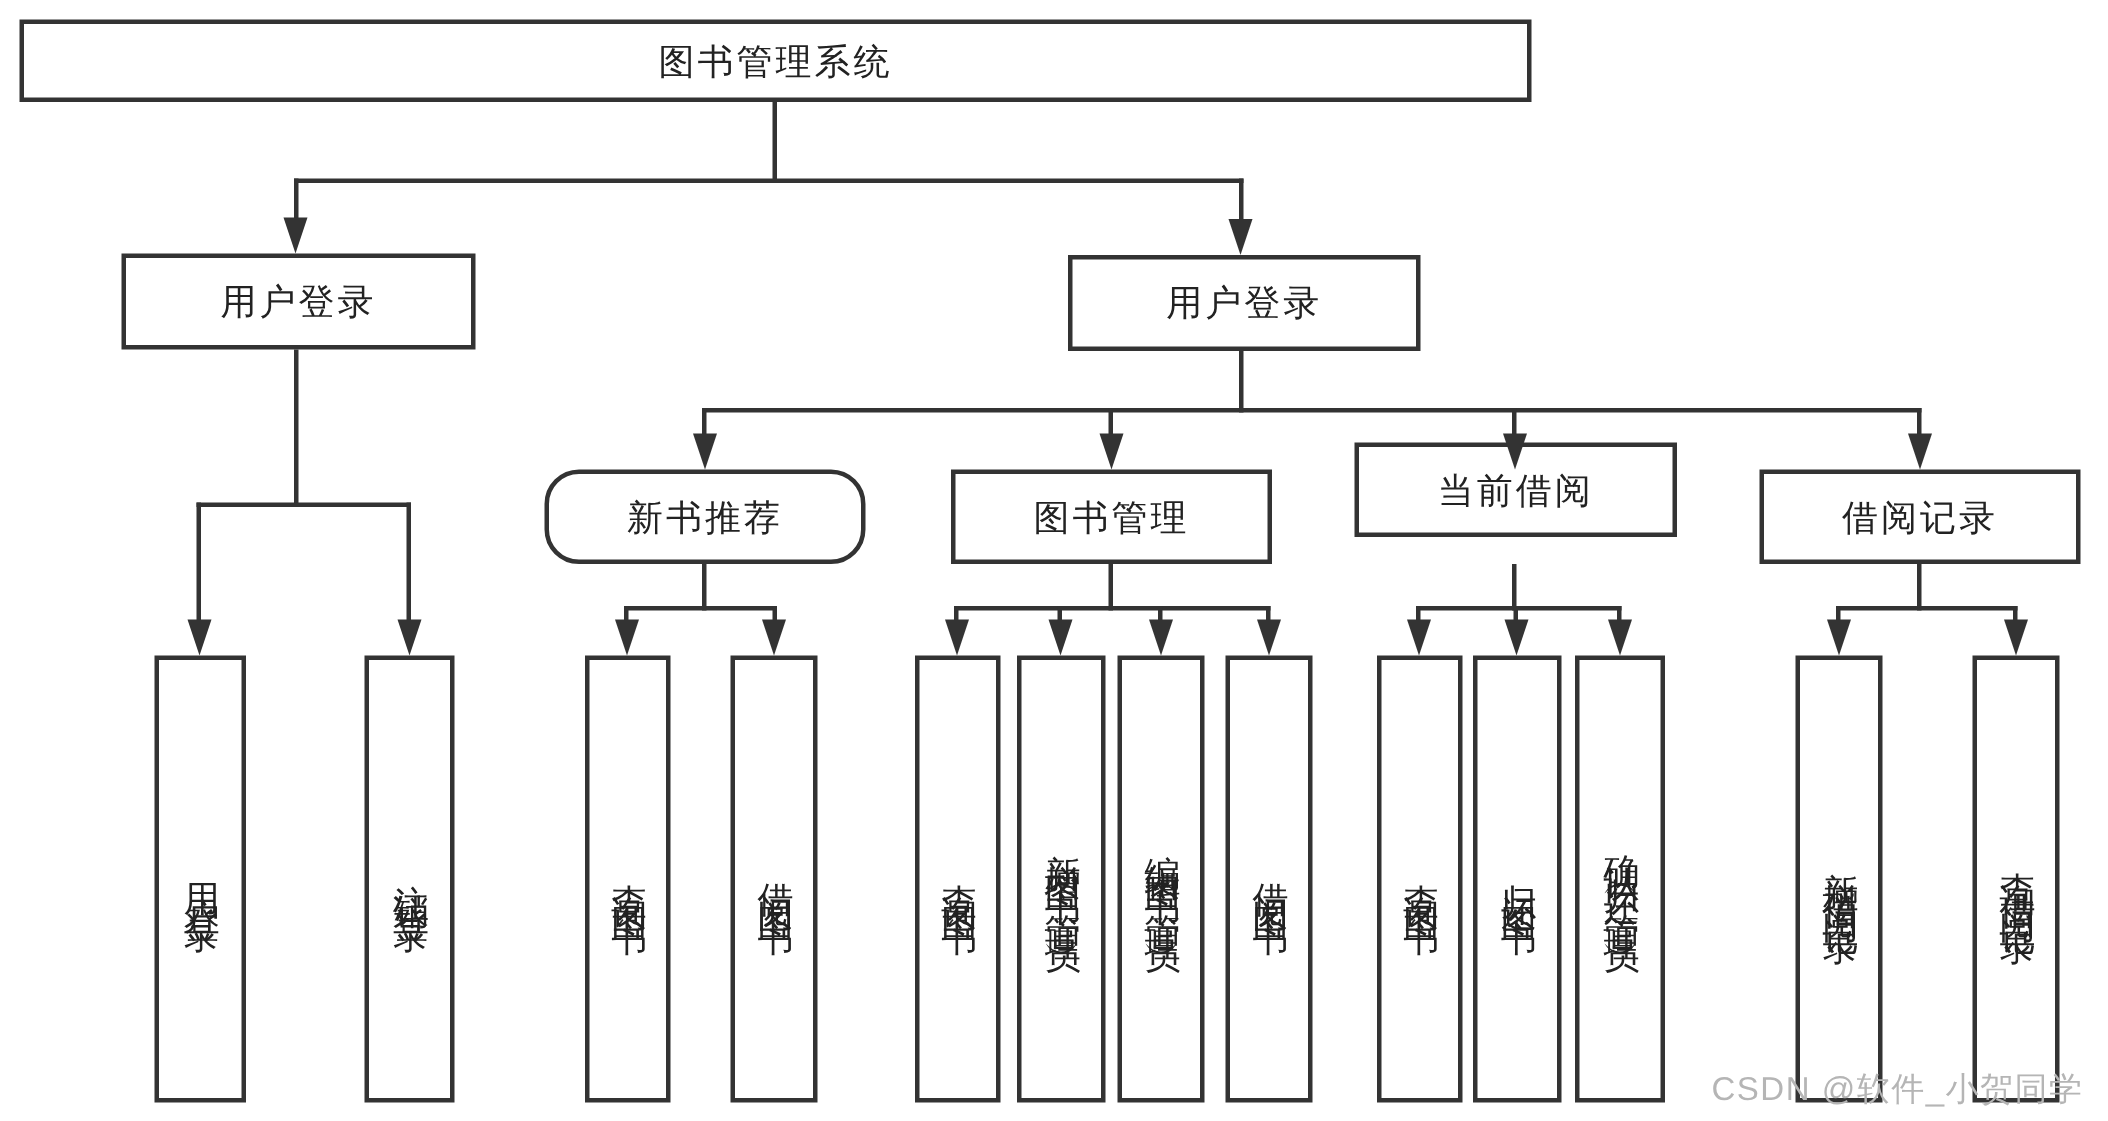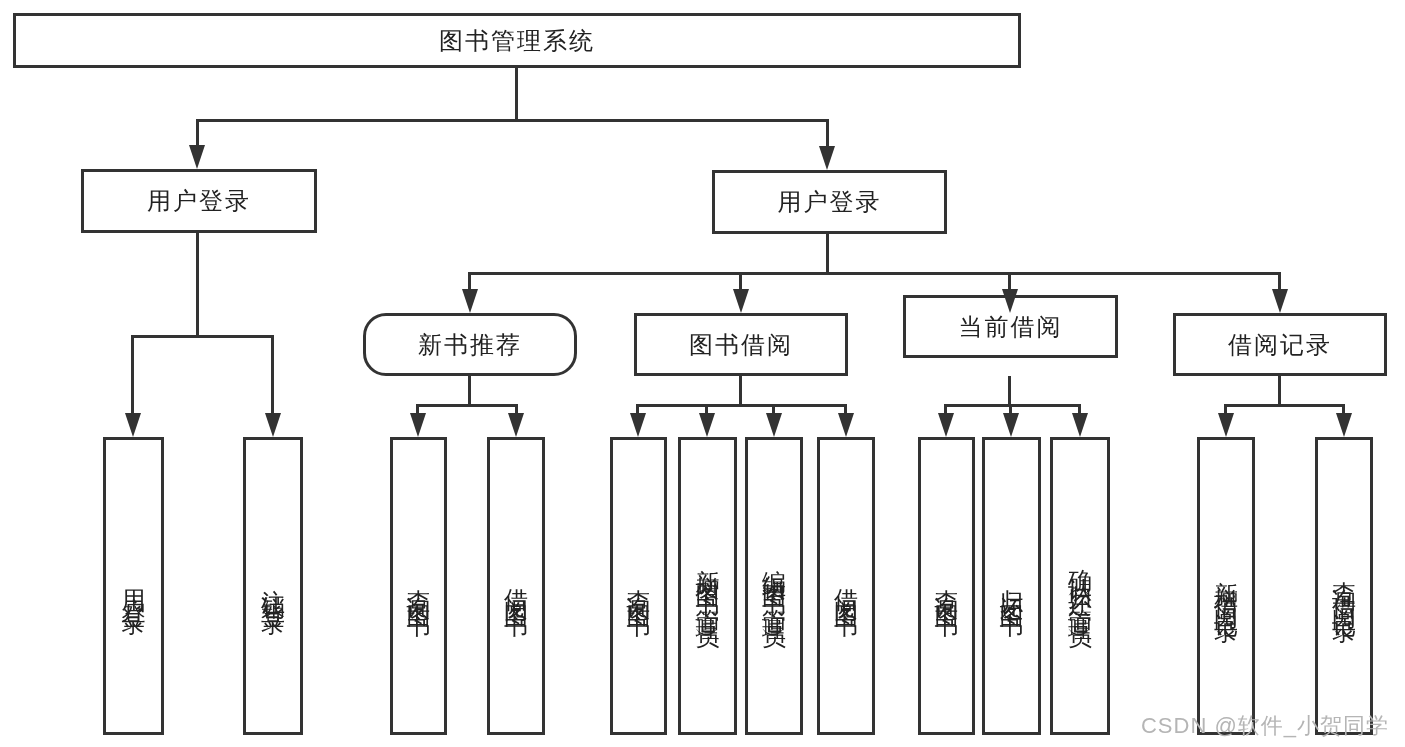--- a/index.html
+++ b/index.html
@@ -80,21 +80,21 @@
     <span class="label">用户登录</span>
   </div>
   <div class="box hbox" style="left:712px; top:170px; width:235px; height:64px;">
     <span class="label">用户登录</span>
   </div>
 
   <div class="box hbox" style="left:363px; top:313px; width:214px; height:63px;border-radius:23px;">
     <span class="label">新书推荐</span>
   </div>
   <div class="box hbox" style="left:634px; top:313px; width:214px; height:63px;">
-    <span class="label">图书借阅</span>
+    <span class="label">图书管理</span>
   </div>
   <div class="box hbox" style="left:903px; top:295px; width:215px; height:63px;">
     <span class="label">当前借阅</span>
   </div>
   <div class="box hbox" style="left:1173px; top:313px; width:214px; height:63px;">
     <span class="label">借阅记录</span>
   </div>
 
   <div class="box vbox" style="left:103px; top:437px; width:61px; height:298px;">
     <span class="vtext">用户登录</span>

